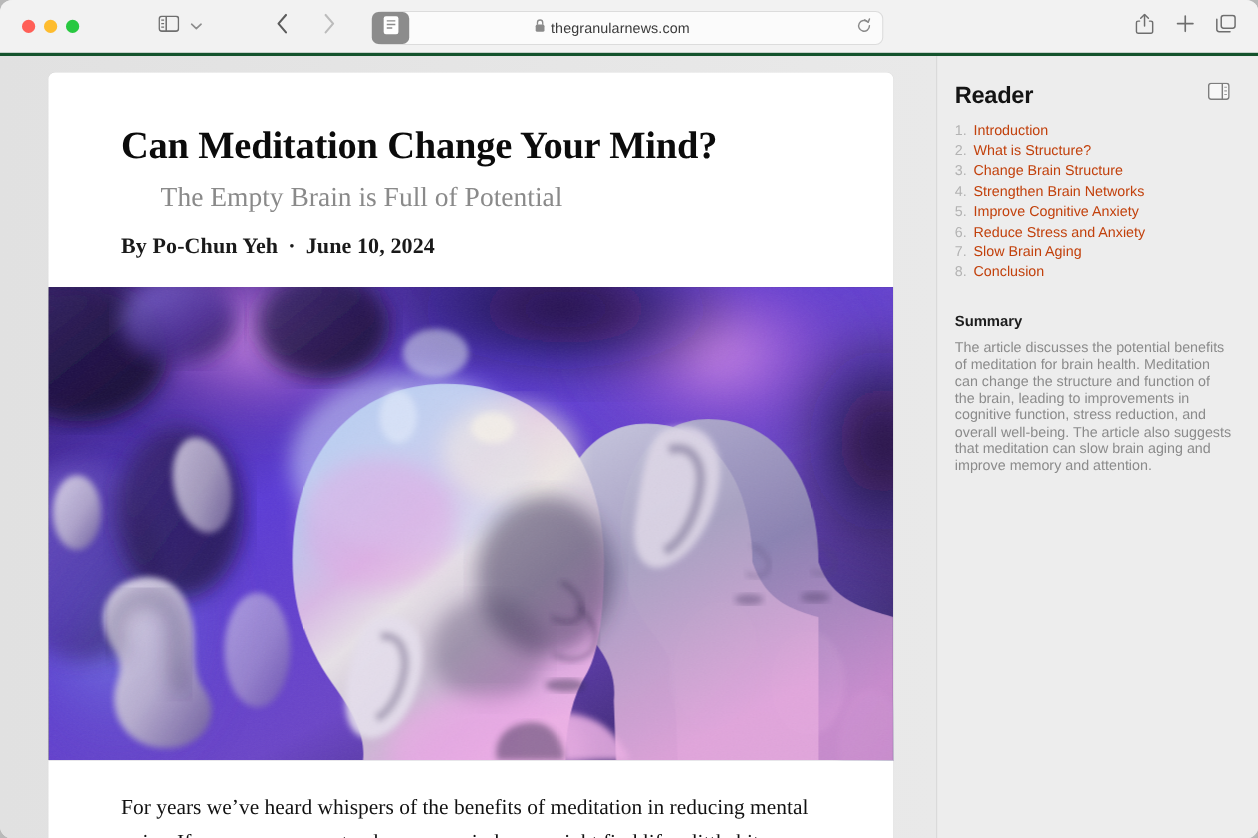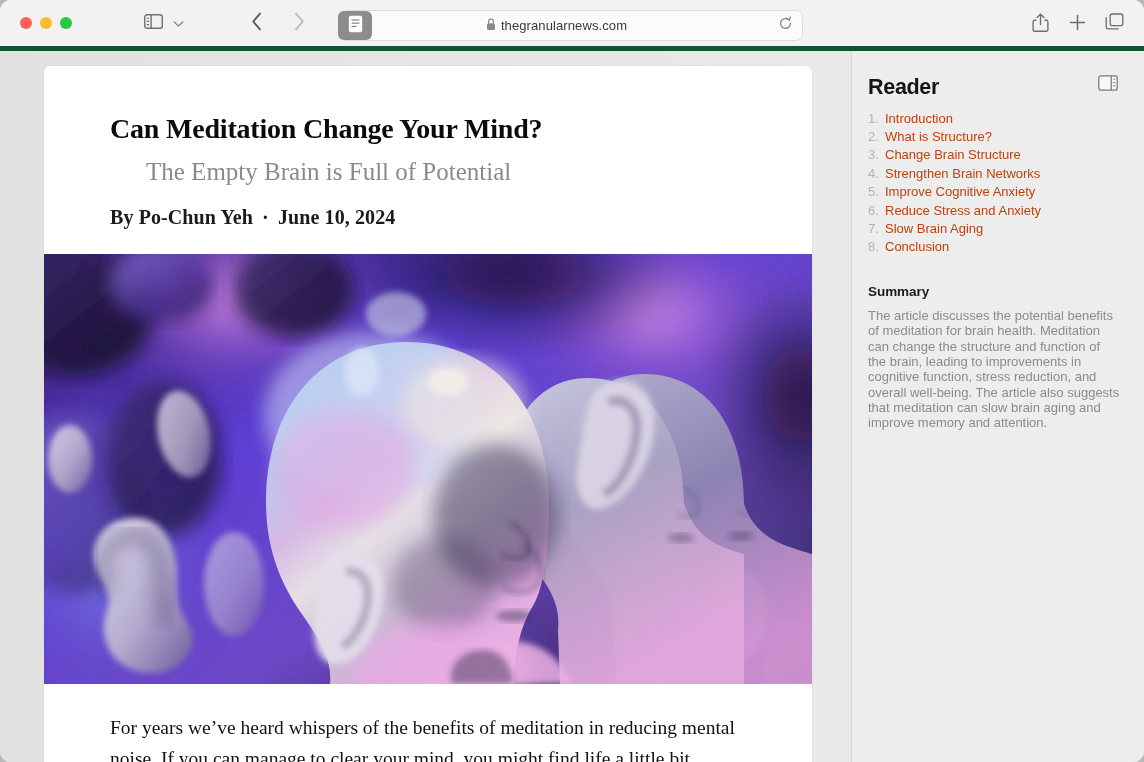--- a/index.html
+++ b/index.html
@@ -20,21 +20,21 @@
     border-radius: 11px;
     overflow: hidden;
   }
 
   
   .toolbar {
     position: absolute;
     top: 0; left: 0; right: 0;
     height: 51px;
     background: #f2f2f2;
-    border-bottom: 5px solid #14532d;
+    border-bottom: 3px solid #14532d;
     display: flex;
     align-items: center;
     gap: 44px;
   }
 
   .traffic-lights {
     display: flex;
     gap: 8px;
     margin-left: 20px;
   }
@@ -132,21 +132,21 @@
     border-radius: 6px 6px 0 0;
     overflow: hidden;
     box-shadow: 0 0 0 0.5px rgba(0,0,0,0.04);
   }
 
   .article-head {
     padding: 48px 66px 0 66px;
   }
   .article-title {
     font-family: "Liberation Serif", serif;
-    font-size: 28px;
+    font-size: 35px;
     font-weight: bold;
     color: #0b0b0b;
     letter-spacing: -0.2px;
     line-height: 1.1;
   }
   .article-subtitle {
     font-family: "Liberation Serif", serif;
     font-size: 25px;
     color: #8a8a8a;
     margin-top: 13px;

